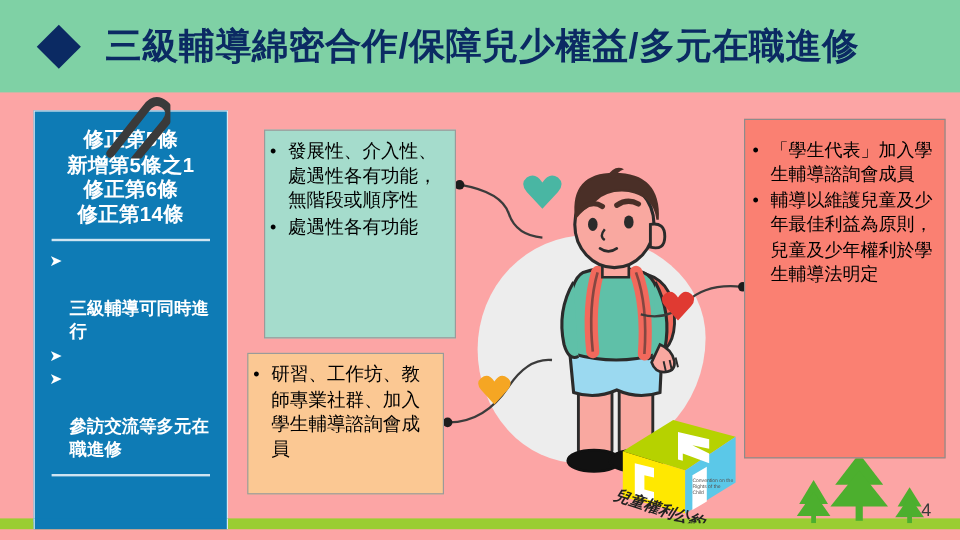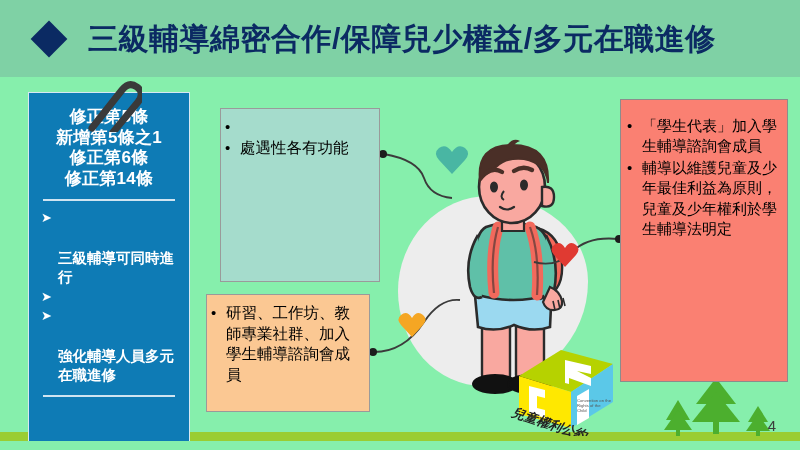--- a/index.html
+++ b/index.html
@@ -1,21 +1,21 @@
 <!DOCTYPE html>
 <html><head>
 <meta charset="utf-8">
 <style>
   html,body{margin:0;padding:0;}
   body{
     width:800px;height:450px;overflow:hidden;position:relative;
     background:#ffffff;
     font-family:"Liberation Sans","DejaVu Sans",sans-serif;
   }
-  .slide{position:absolute;inset:0;width:800px;height:450px;overflow:hidden;background:#86efac;}
+  .slide{position:absolute;inset:0;width:800px;height:450px;overflow:hidden;background:#fca5a5;}
 
   
   .header{
     position:absolute;left:0;top:0;width:800px;height:77px;
     background:#7FD1A5;
     display:flex;align-items:center;
   }
   .hdr-diamond{
     width:26px;height:26px;background:#0B2A63;
     transform:rotate(45deg);margin-left:36px;flex:0 0 auto;
@@ -204,35 +204,36 @@
     <ul class="bp-list">
       <li>
         <span class="bp-arrow">➤</span>
         <span class="bp-txt">三級輔導可同時進行</span>
       </li>
       <li>
         <span class="bp-arrow">➤</span>
       </li>
       <li>
         <span class="bp-arrow">➤</span>
-        <span class="bp-txt">強化輔導人員多元在職進修</span>
+        <span class="bp-txt">參訪交流等多元在職進修</span>
       </li>
     </ul>
     <div class="bp-rule bottom"></div>
   </div>
 
   <svg class="clip" viewBox="0 0 60 58">
     <path d="M10 54 L40 16 q7 -9 15 -3 q8 6 1 15 L28 62" fill="none" stroke="#3a3a3a" stroke-width="7" stroke-linecap="round" stroke-linejoin="round"></path>
     <path d="M17 56 L44 21 q4 -6 9 -2" fill="none" stroke="#3a3a3a" stroke-width="0"></path>
   </svg>
 
   <div class="mint-box">
     <ul class="dot-list">
       <li>
         <span class="dot">•</span>
+        <span class="dtx">發展性、介入性、處遇性各有功能，無階段或順序性</span>
       </li>
       <li>
         <span class="dot">•</span>
         <span class="dtx">處遇性各有功能</span>
       </li>
     </ul>
   </div>
 
   <div class="orange-box">
     <ul class="dot-list">

